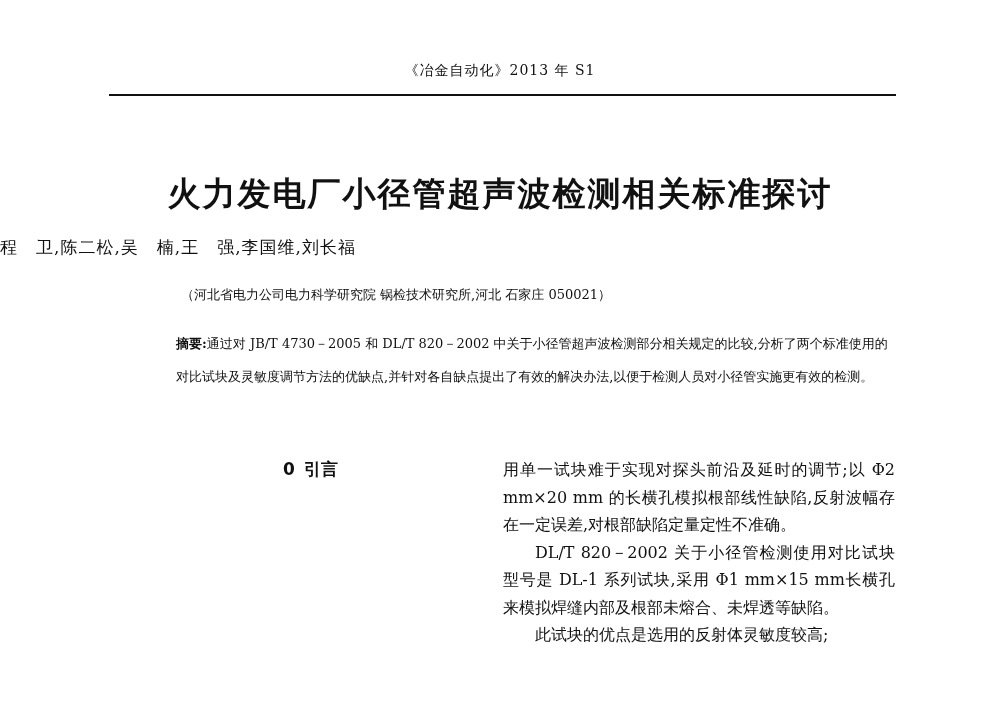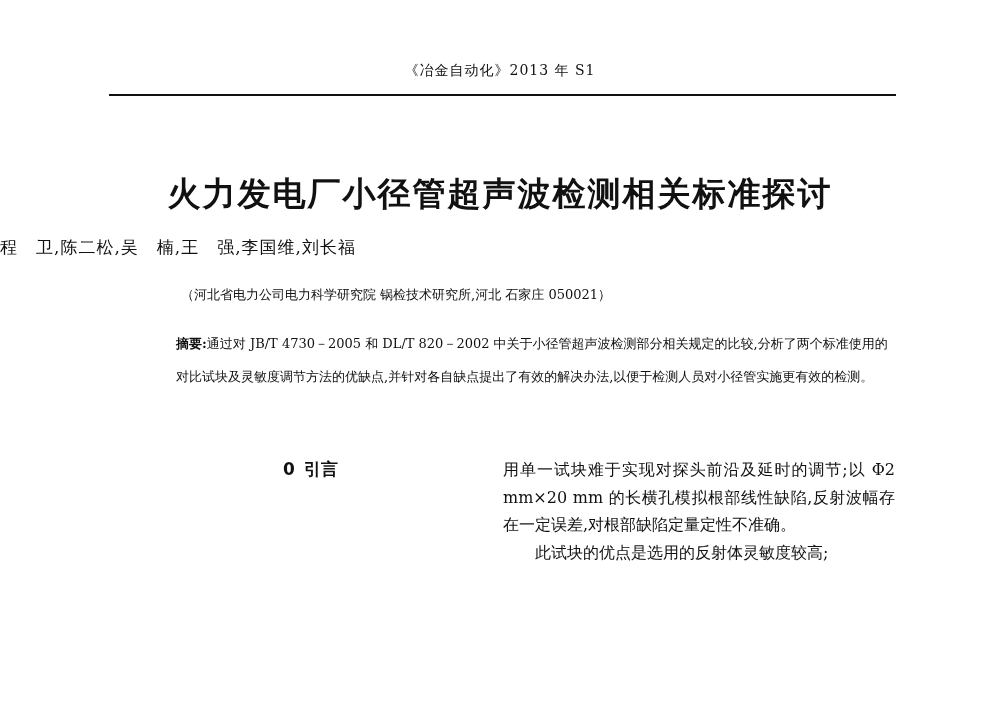--- a/index.html
+++ b/index.html
@@ -65,14 +65,15 @@
 </div>
 
 <div class="col col-left">
   <div class="section-heading">
     <span class="num">0</span><span>引言</span>
   </div>
 </div>
 
 <div class="col col-right">
   <p class="para noindent">用单一试块难于实现对探头前沿及延时的调节;以 Φ2 mm×20 mm 的长横孔模拟根部线性缺陷,反射波幅存在一定误差,对根部缺陷定量定性不准确。</p>
+  <p class="para">DL/T 820－2002 关于小径管检测使用对比试块型号是 DL-1 系列试块,采用 Φ1 mm×15 mm长横孔来模拟焊缝内部及根部未熔合、未焊透等缺陷。</p>
   <p class="para">此试块的优点是选用的反射体灵敏度较高;</p>
 </div>
 
 </body></html>

